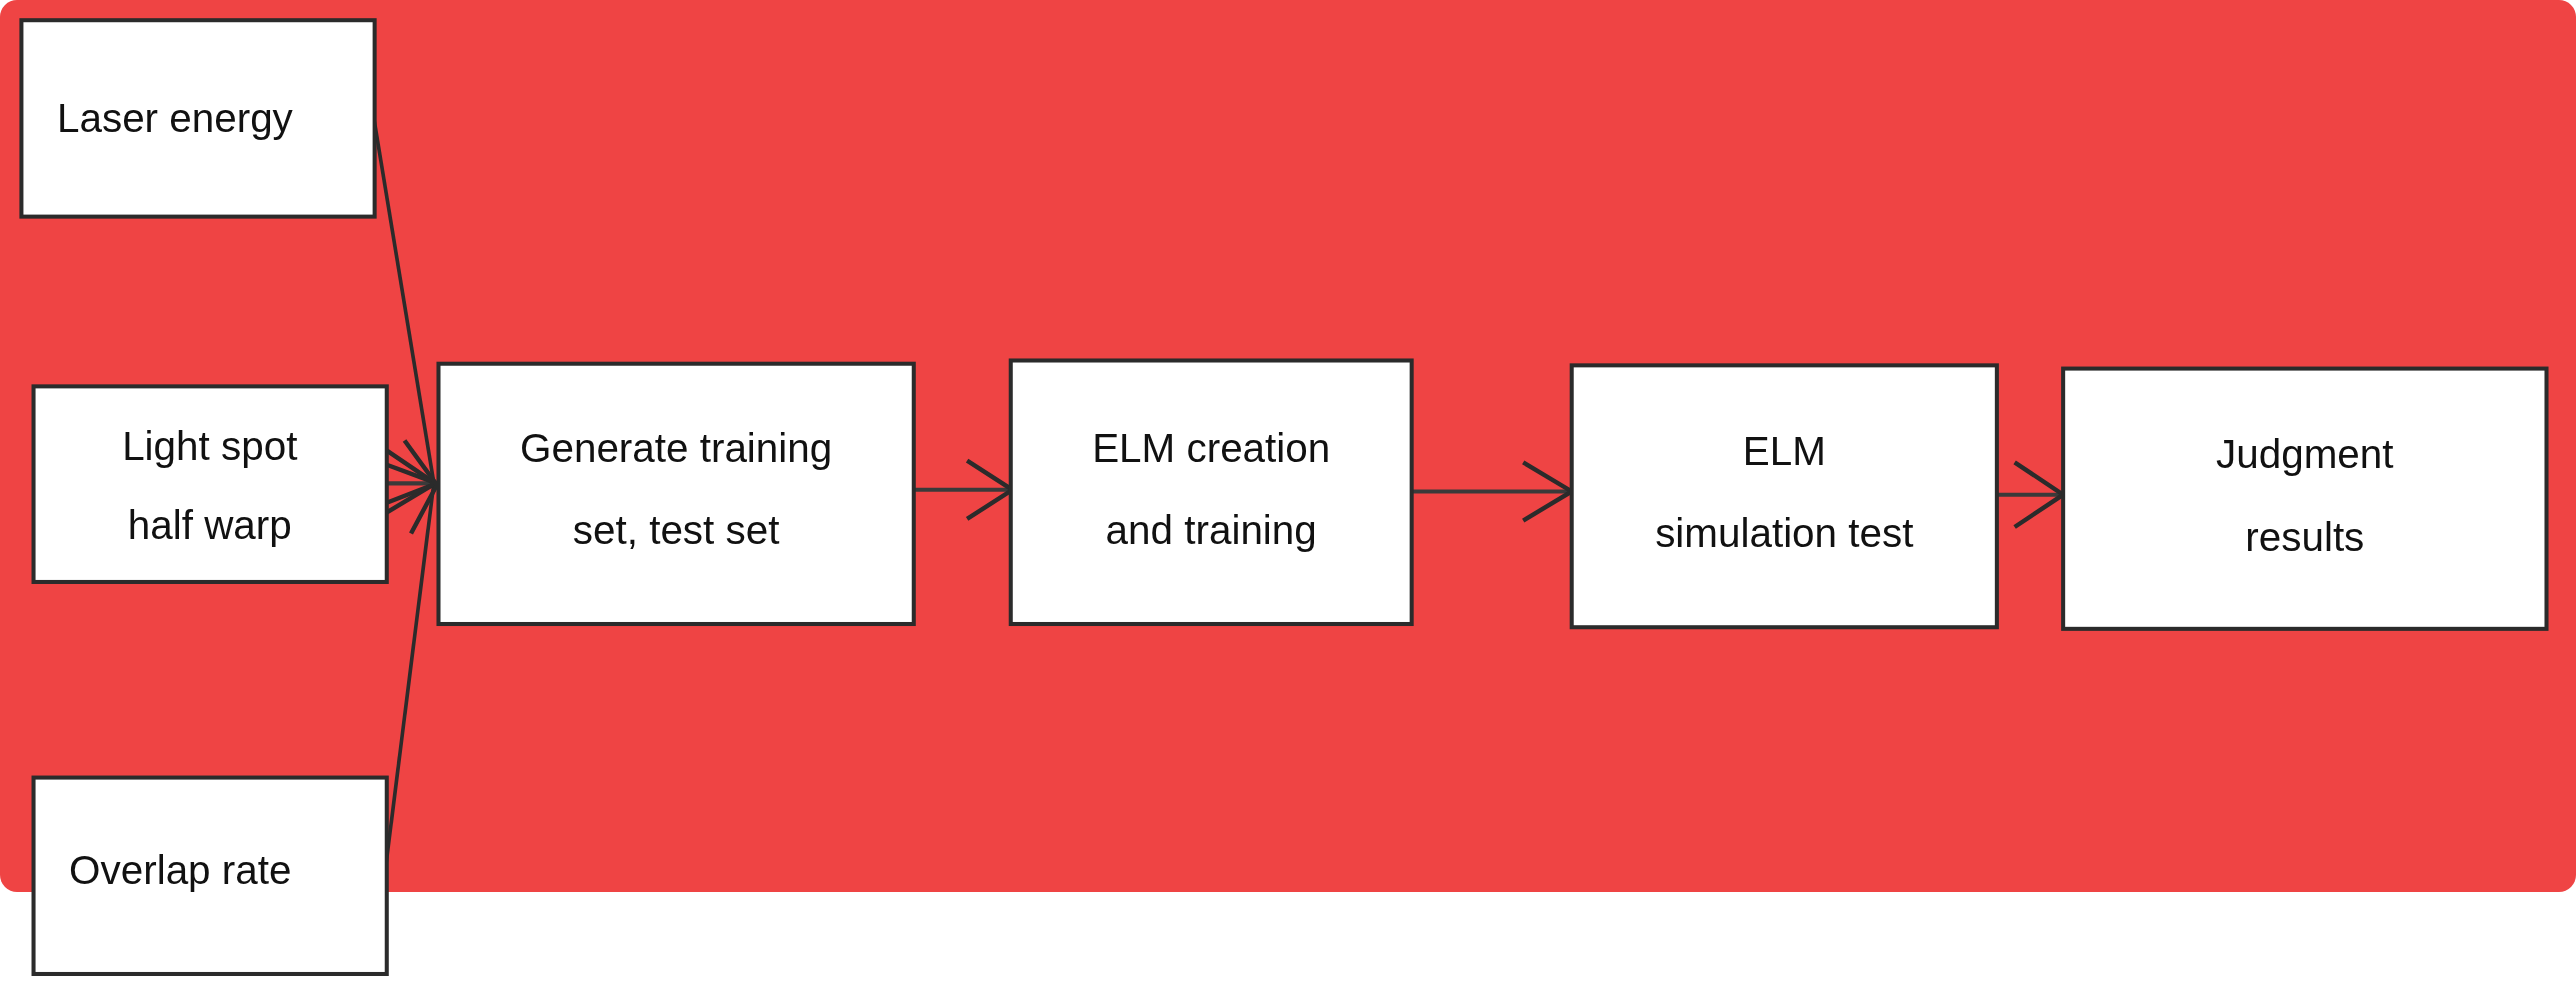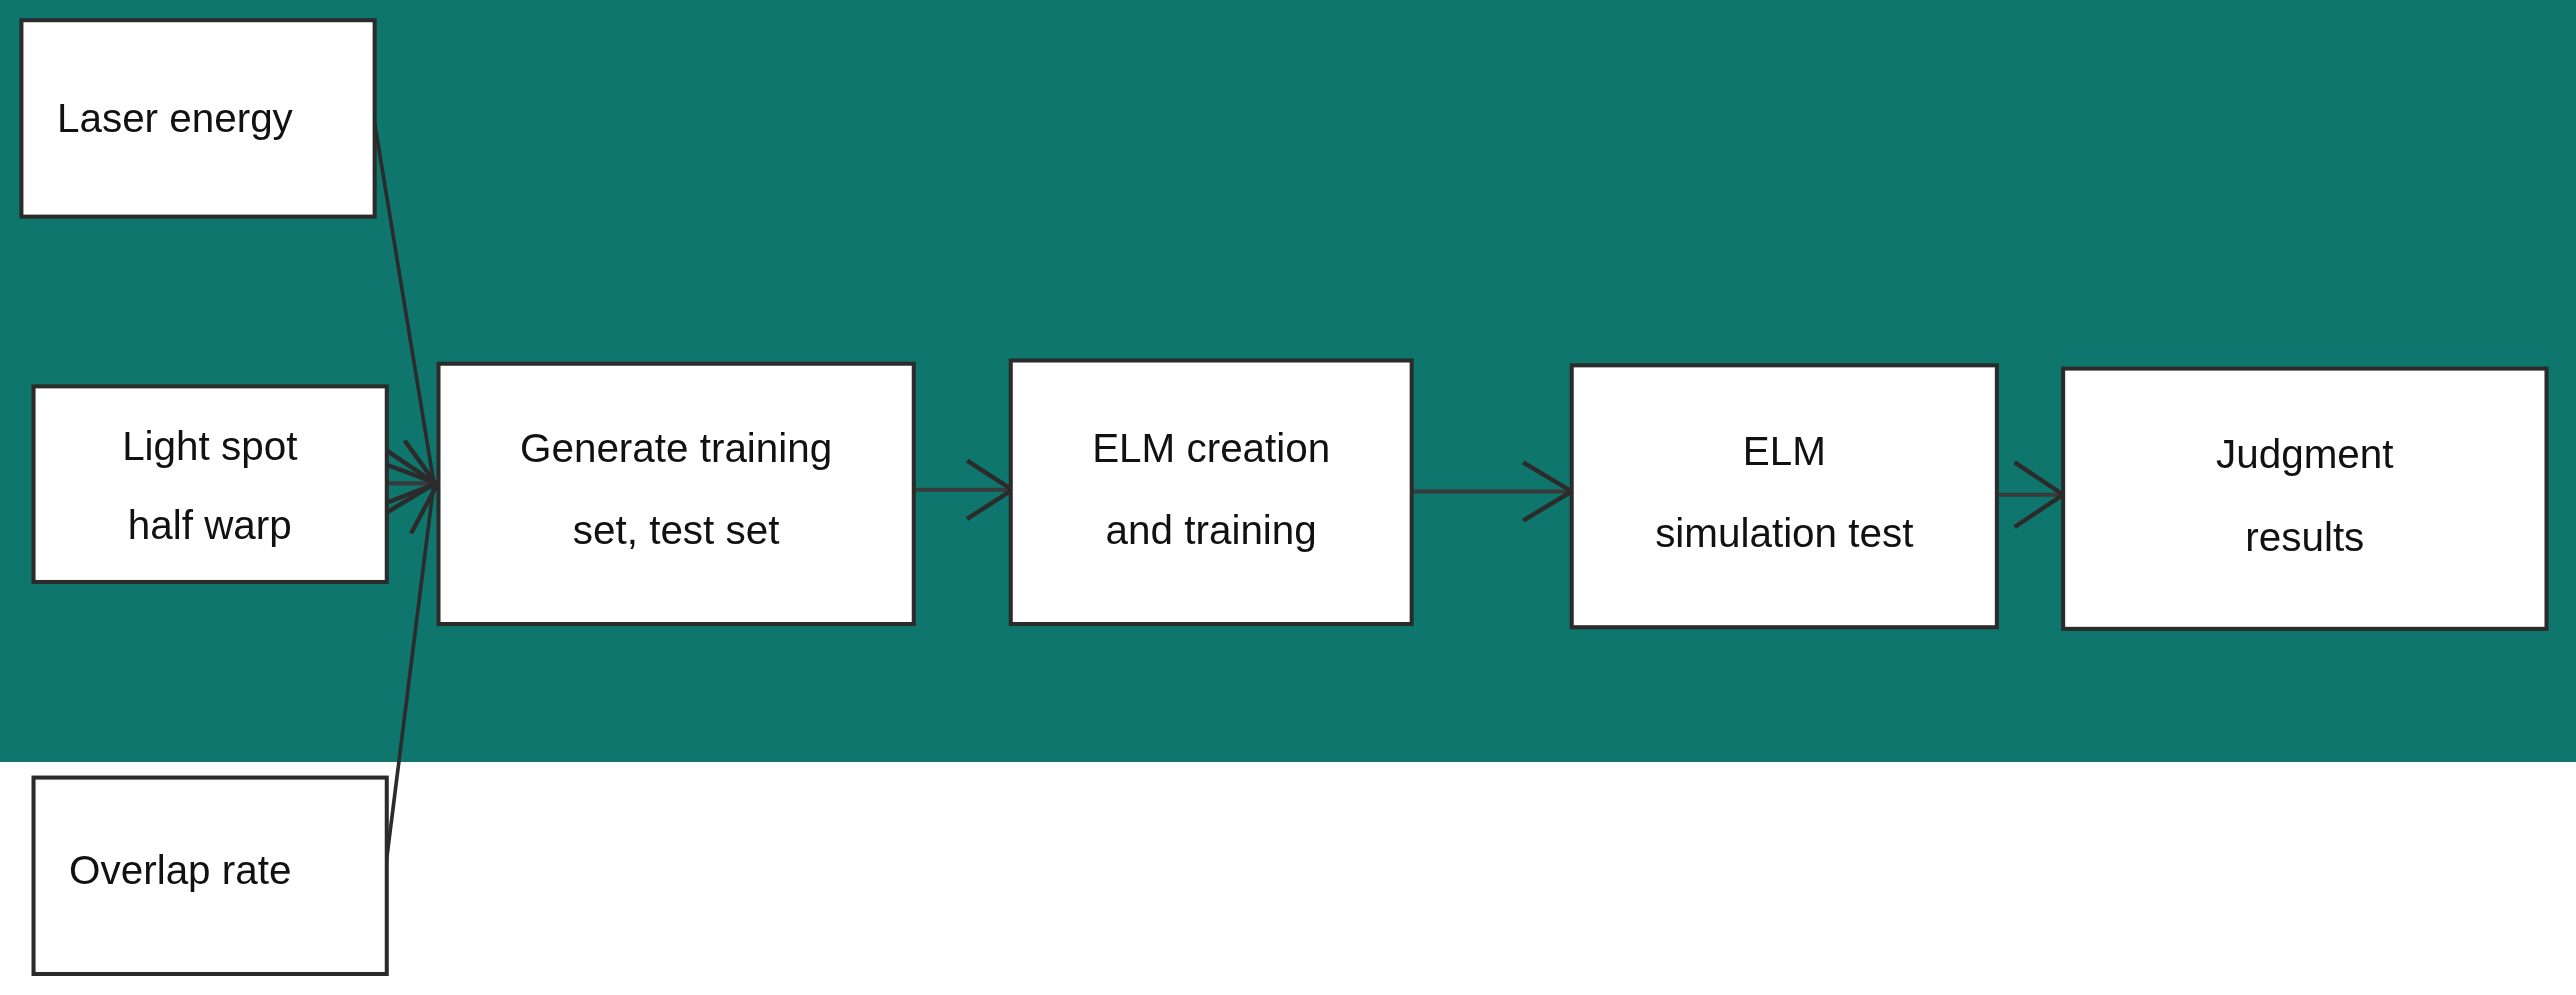--- a/index.html
+++ b/index.html
@@ -9,22 +9,23 @@
   }
   body {
     width: 2576px;
     height: 995px;
     overflow: hidden;
     font-family: "Liberation Sans", sans-serif;
   }
   #flowchart-root {
     position: relative;
     width: 2576px;
-    height: 762px;
-    background: #0f766e;
+    height: 892px;
+    background: #ef4444;
+    border-radius: 17px;
   }
   svg.diagram {
     display: block;
     width: 2576px;
     height: 995px;
   }
   .node-rect {
     fill: #ffffff;
     stroke: #2b2b2b;
     stroke-width: 5;

